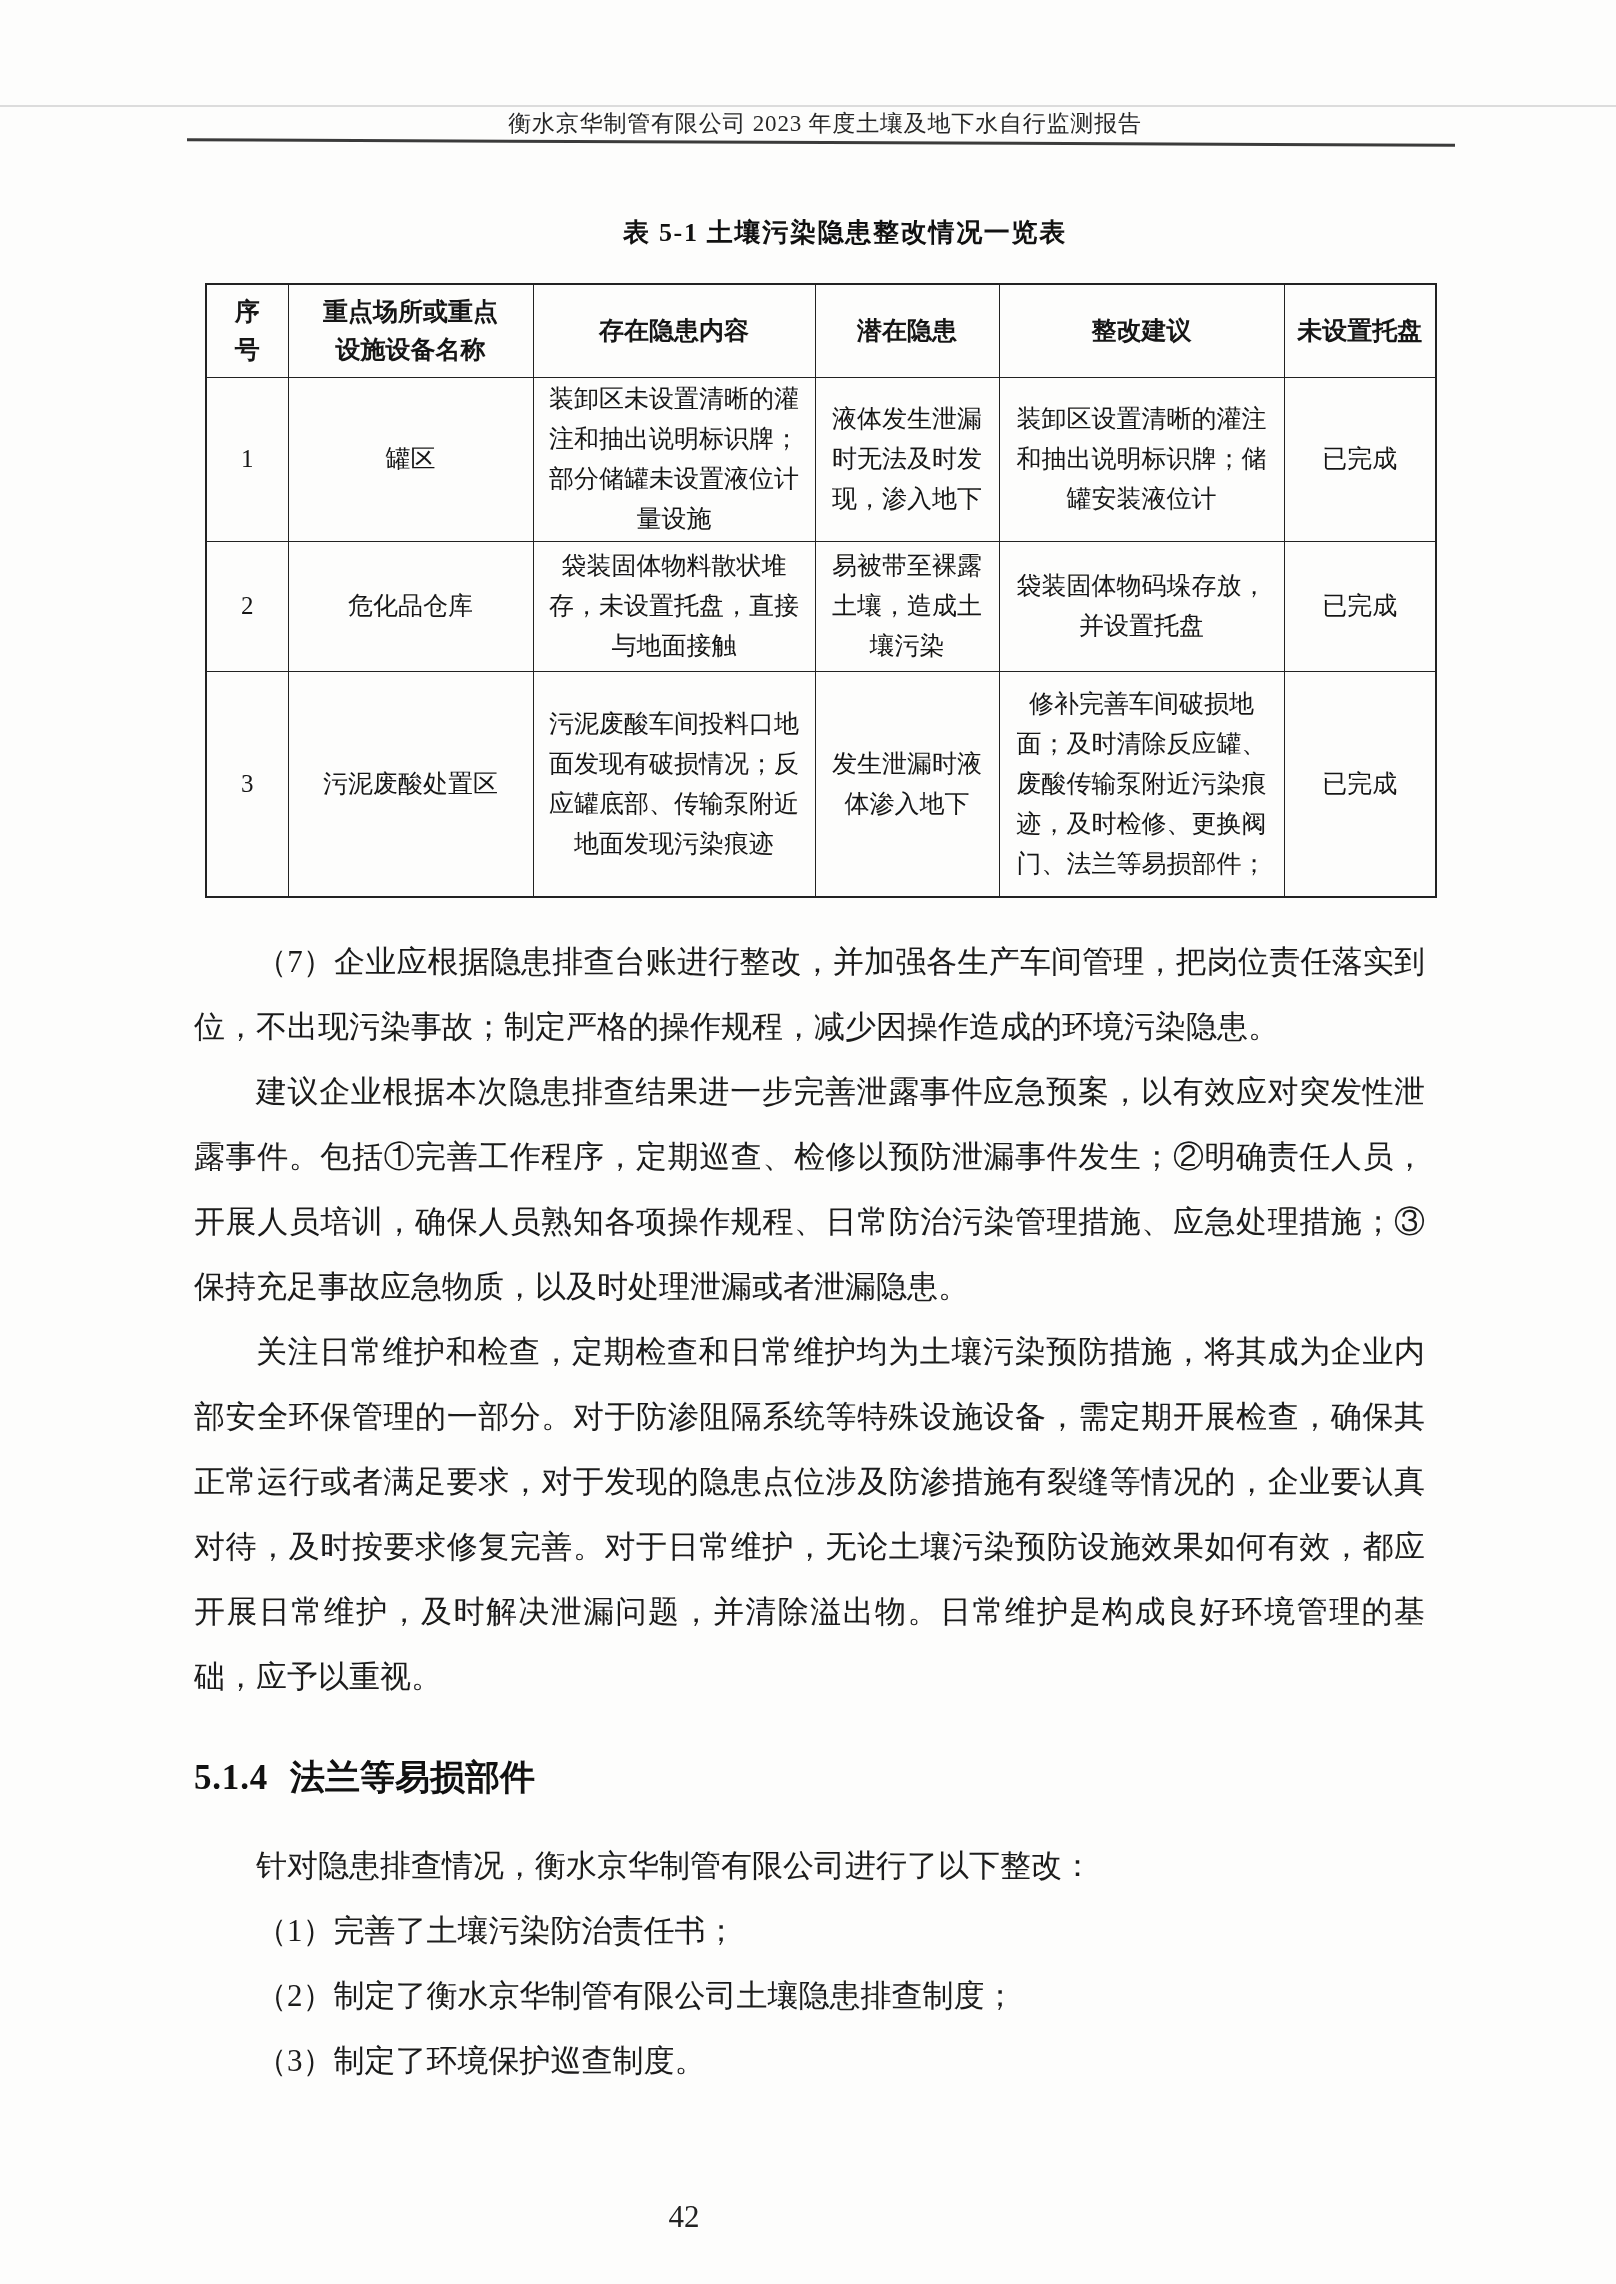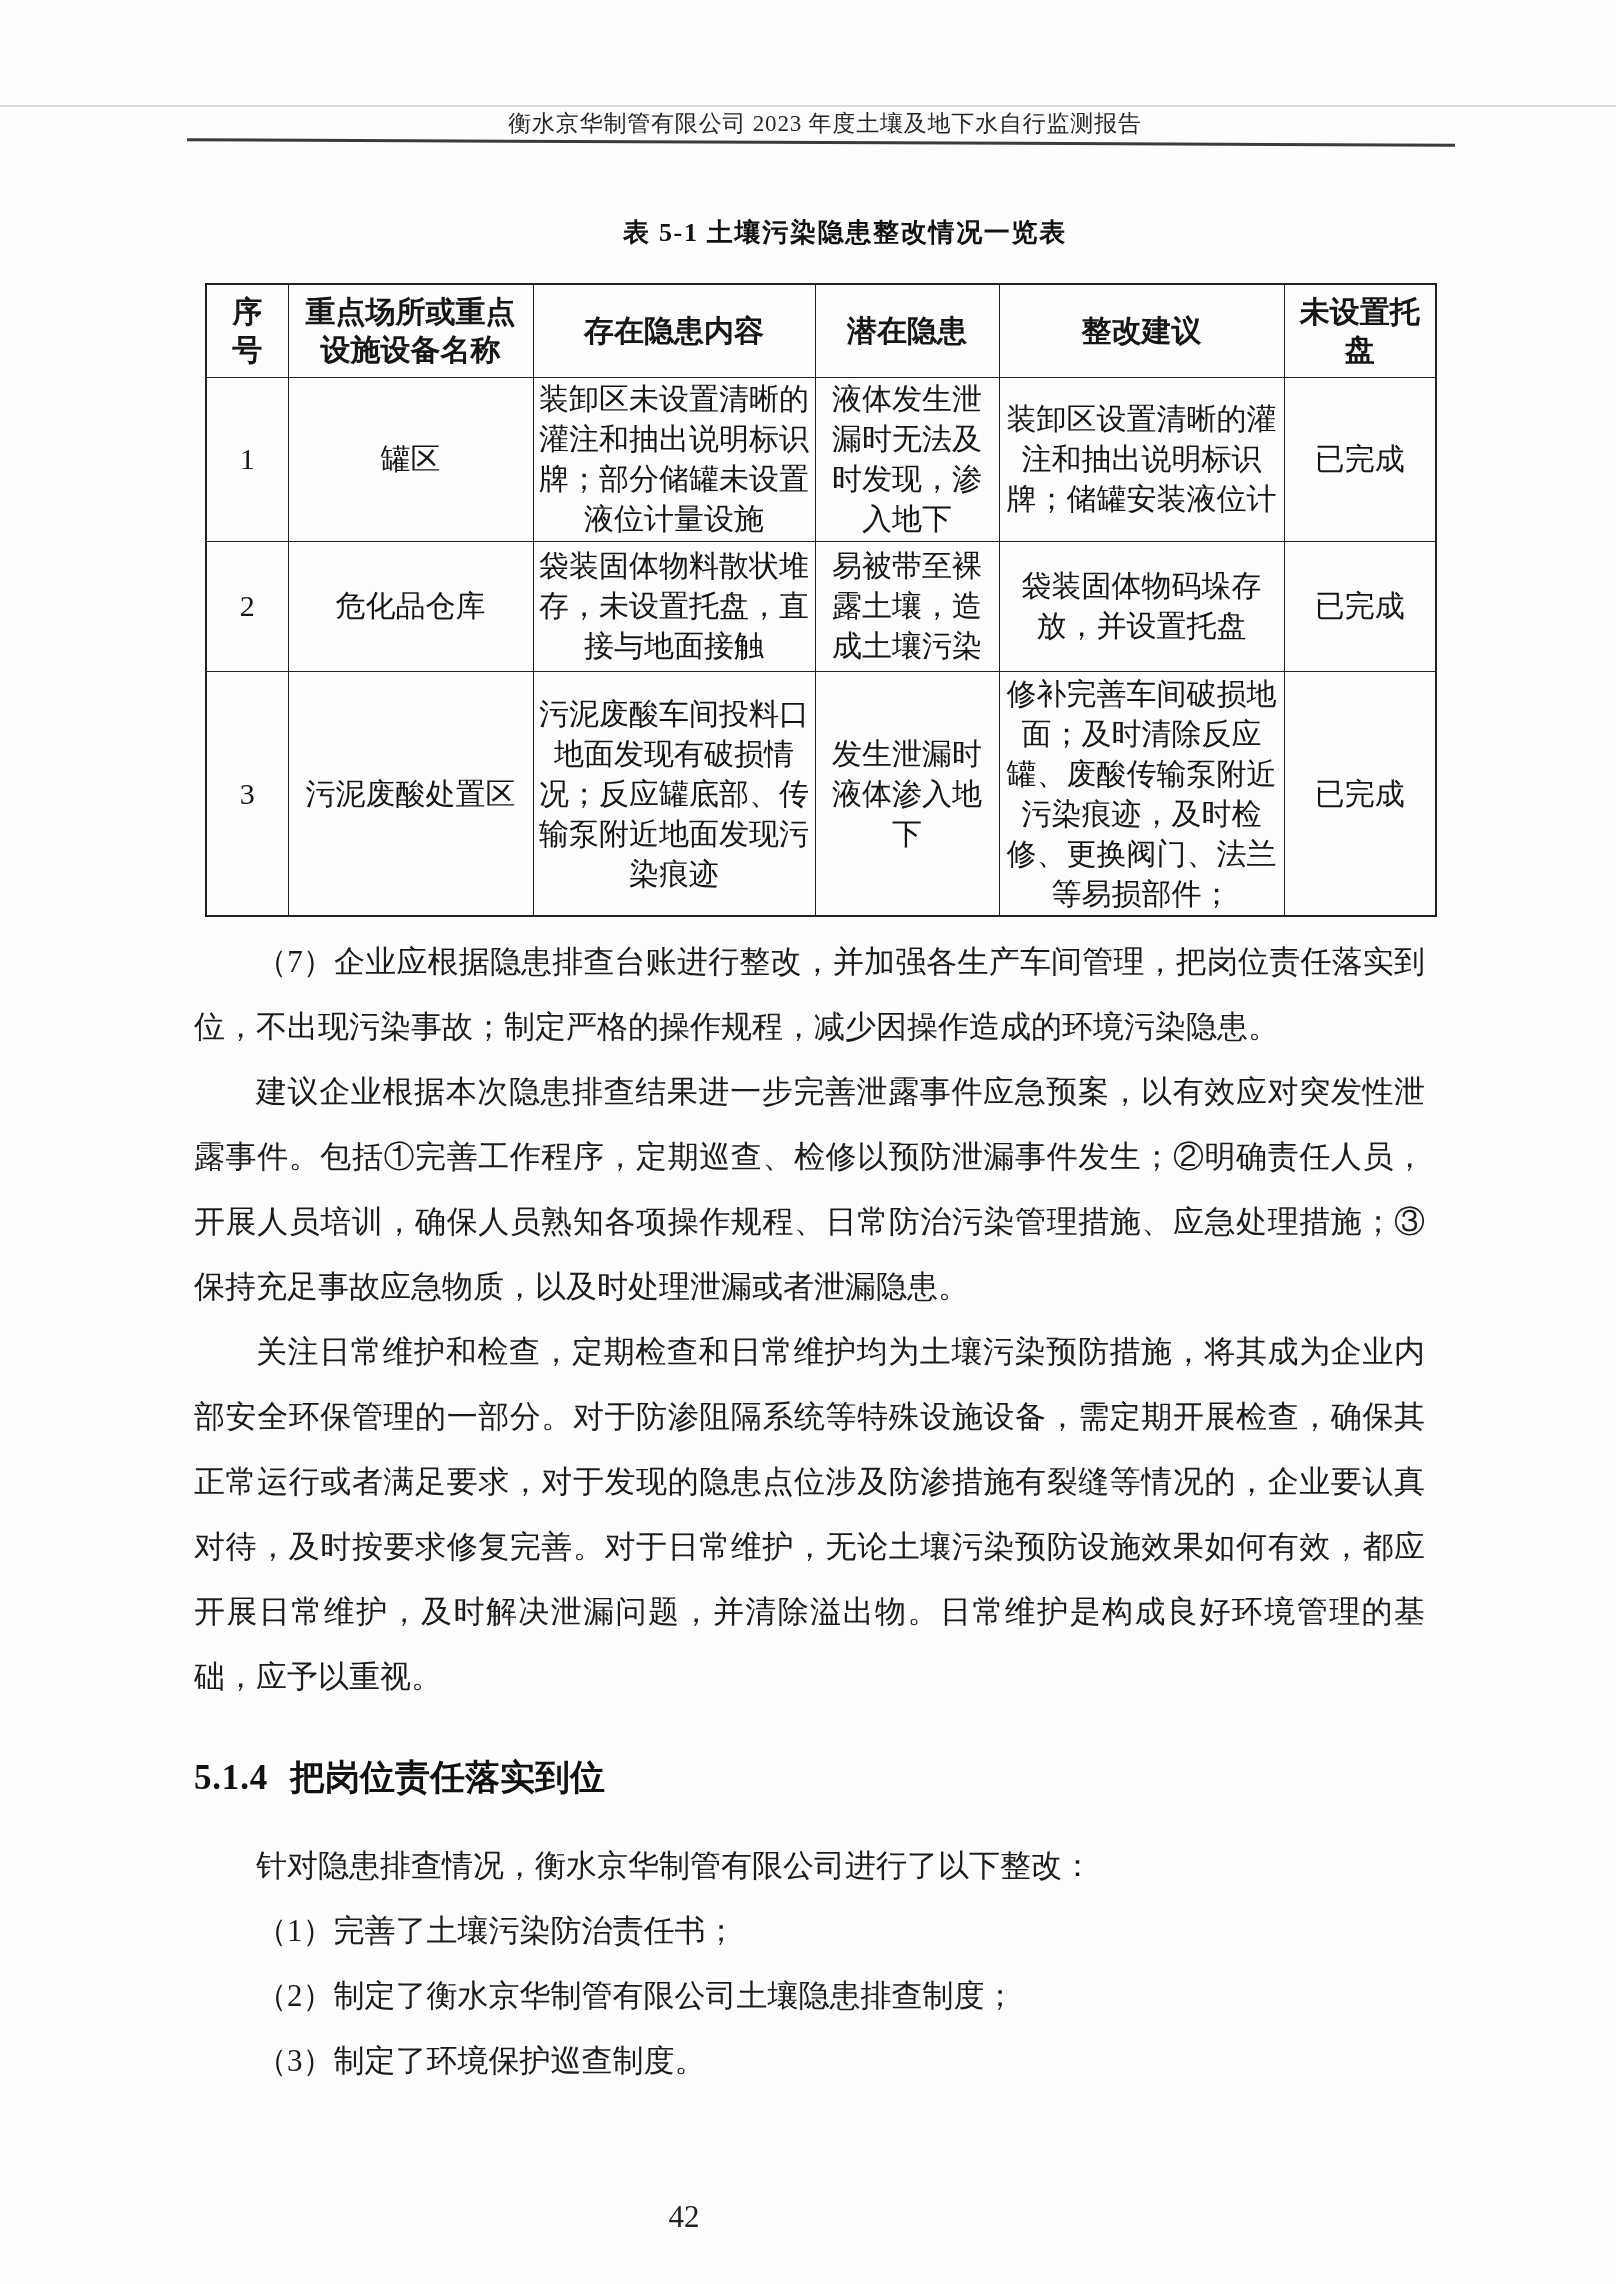--- a/index.html
+++ b/index.html
@@ -28,21 +28,21 @@
   .table-title{
     position:absolute;top:214px;left:205px;width:1229px;
     text-align:center;font-weight:bold;font-size:26px;line-height:37px;
     color:#111;padding-left:51px;box-sizing:border-box;
     letter-spacing:1.7px;
   }
   table.rect-table{
     position:absolute;top:283px;left:205px;width:1229px;
     border-collapse:collapse;table-layout:fixed;
     border:2.5px solid #222;
-    font-size:30px;color:#161616;
+    font-size:25px;color:#161616;
   }
   table.rect-table th,table.rect-table td{
     border:1.7px solid #222;
     vertical-align:middle;text-align:center;
     padding:1.7px 5px;box-sizing:border-box;
     line-height:40px;
   }
   table.rect-table th{font-weight:bold;line-height:38px;}
   tr.hdr{height:93px;}
   tr.r1{height:160px;}
@@ -130,21 +130,21 @@
       </tr>
     </tbody>
   </table>
 
   <div class="body-text">
     <p>（7）企业应根据隐患排查台账进行整改，并加强各生产车间管理，把岗位责任落实到位，不出现污染事故；制定严格的操作规程，减少因操作造成的环境污染隐患。</p>
     <p>建议企业根据本次隐患排查结果进一步完善泄露事件应急预案，以有效应对突发性泄露事件。包括①完善工作程序，定期巡查、检修以预防泄漏事件发生；②明确责任人员，开展人员培训，确保人员熟知各项操作规程、日常防治污染管理措施、应急处理措施；③保持充足事故应急物质，以及时处理泄漏或者泄漏隐患。</p>
     <p>关注日常维护和检查，定期检查和日常维护均为土壤污染预防措施，将其成为企业内部安全环保管理的一部分。对于防渗阻隔系统等特殊设施设备，需定期开展检查，确保其正常运行或者满足要求，对于发现的隐患点位涉及防渗措施有裂缝等情况的，企业要认真对待，及时按要求修复完善。对于日常维护，无论土壤污染预防设施效果如何有效，都应开展日常维护，及时解决泄漏问题，并清除溢出物。日常维护是构成良好环境管理的基础，应予以重视。</p>
 
     <h2 class="section-heading">
-      <span class="sec-no">5.1.4</span><span>把岗位责任落实到位</span>
+      <span class="sec-no">5.1.4</span><span>法兰等易损部件</span>
     </h2>
 
     <p class="intro">针对隐患排查情况，衡水京华制管有限公司进行了以下整改：</p>
     <p>（1）完善了土壤污染防治责任书；</p>
     <p>（2）制定了衡水京华制管有限公司土壤隐患排查制度；</p>
     <p>（3）制定了环境保护巡查制度。</p>
   </div>
 
   <div class="page-number">42</div>
 

